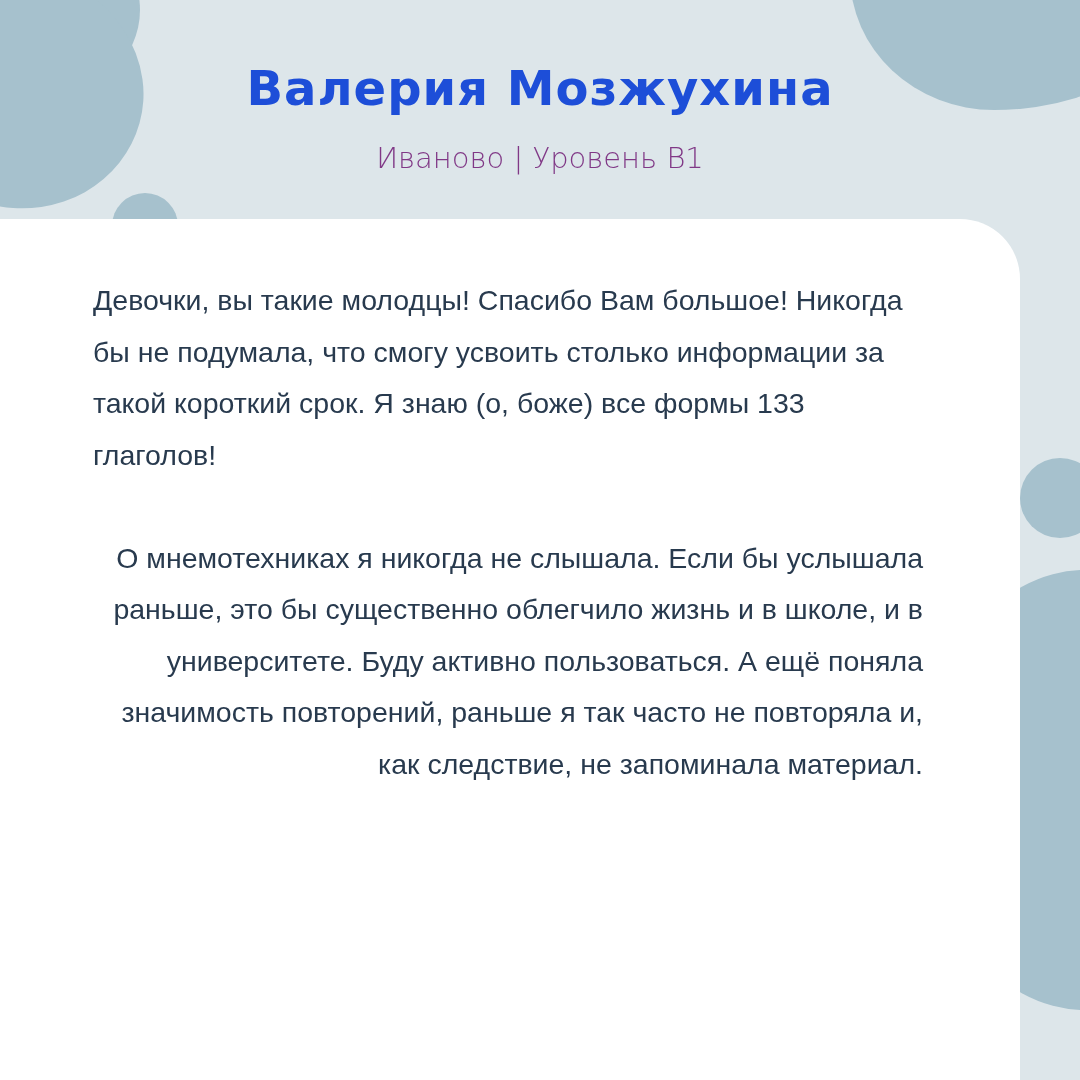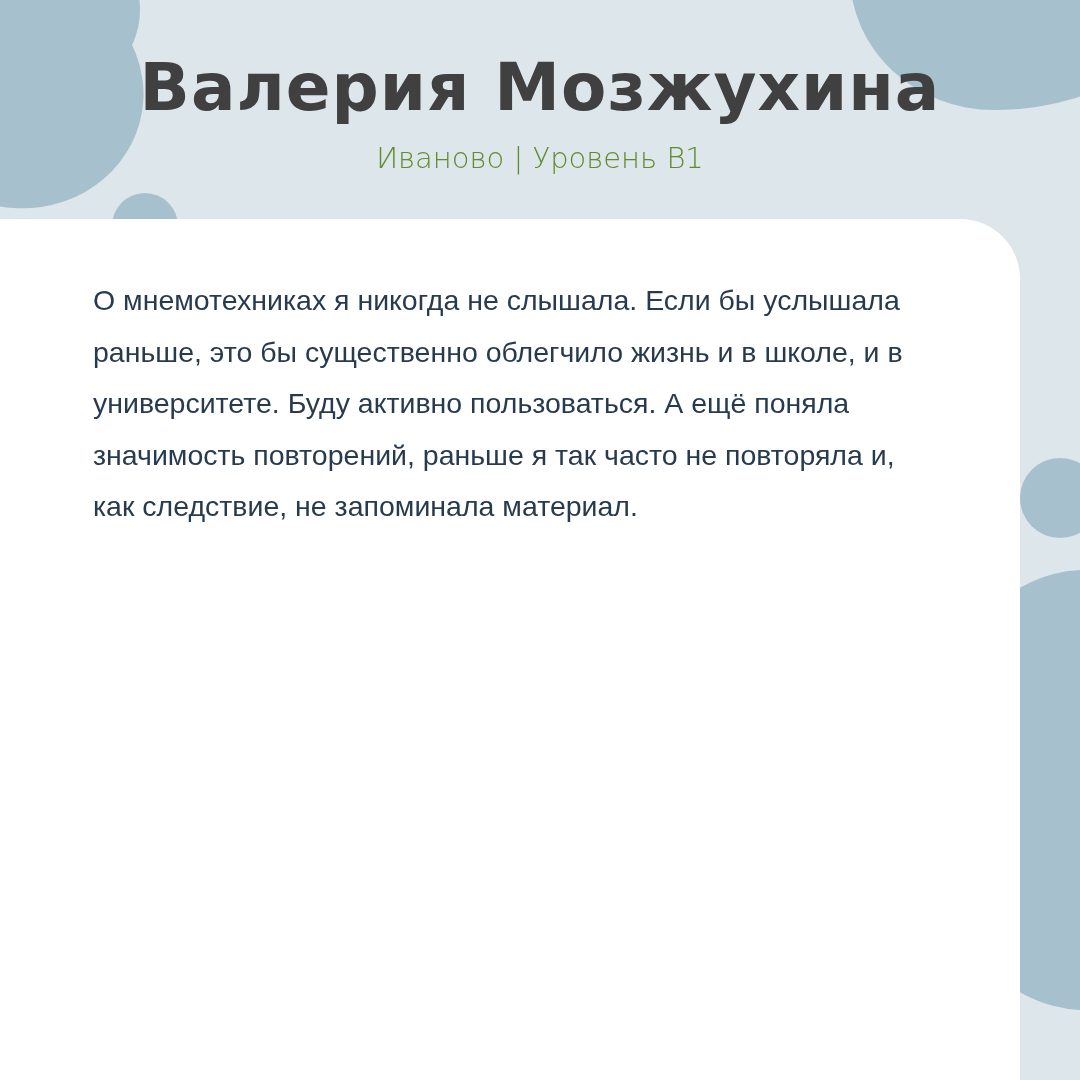--- a/index.html
+++ b/index.html
@@ -81,35 +81,35 @@
       text-align: center;
     }
     .title {
       position: absolute;
       left: 0;
       right: 0;
       top: 48px;
       text-align: center;
       font-family: "DejaVu Sans", sans-serif;
       font-weight: bold;
-      font-size: 66px;
+      font-size: 48px;
       letter-spacing: 1px;
-      color: #404040;
+      color: #1d4ed8;
       line-height: 80px;
     }
     .subtitle {
       position: absolute;
       left: 0;
       right: 0;
       top: 138px;
       text-align: center;
       font-family: "DejaVu Sans", sans-serif;
       font-weight: 200;
       font-size: 29px;
-      color: #4d7c0f;
+      color: #701a75;
       line-height: 40px;
       opacity: 0.85;
     }
     .body-text {
       position: absolute;
       left: 93px;
       top: 275px;
       width: 830px;
       z-index: 3;
       color: #283a4e;
@@ -136,14 +136,15 @@
 <div class="blob blob-right-large"></div>
 
 <div class="card"></div>
 
 <div class="header">
   <div class="title">Валерия Мозжухина</div>
   <div class="subtitle">Иваново | Уровень B1</div>
 </div>
 
 <div class="body-text">
+  <p>Девочки, вы такие молодцы! Спасибо Вам большое! Никогда бы не подумала, что смогу усвоить столько информации за такой короткий срок. Я знаю (о, боже) все формы 133 глаголов!</p>
   <p>О мнемотехниках я никогда не слышала. Если бы услышала раньше, это бы существенно облегчило жизнь и в школе, и в университете. Буду активно пользоваться. А ещё поняла значимость повторений, раньше я так часто не повторяла и, как следствие, не запоминала материал.</p>
 </div>
 
 </body></html>

